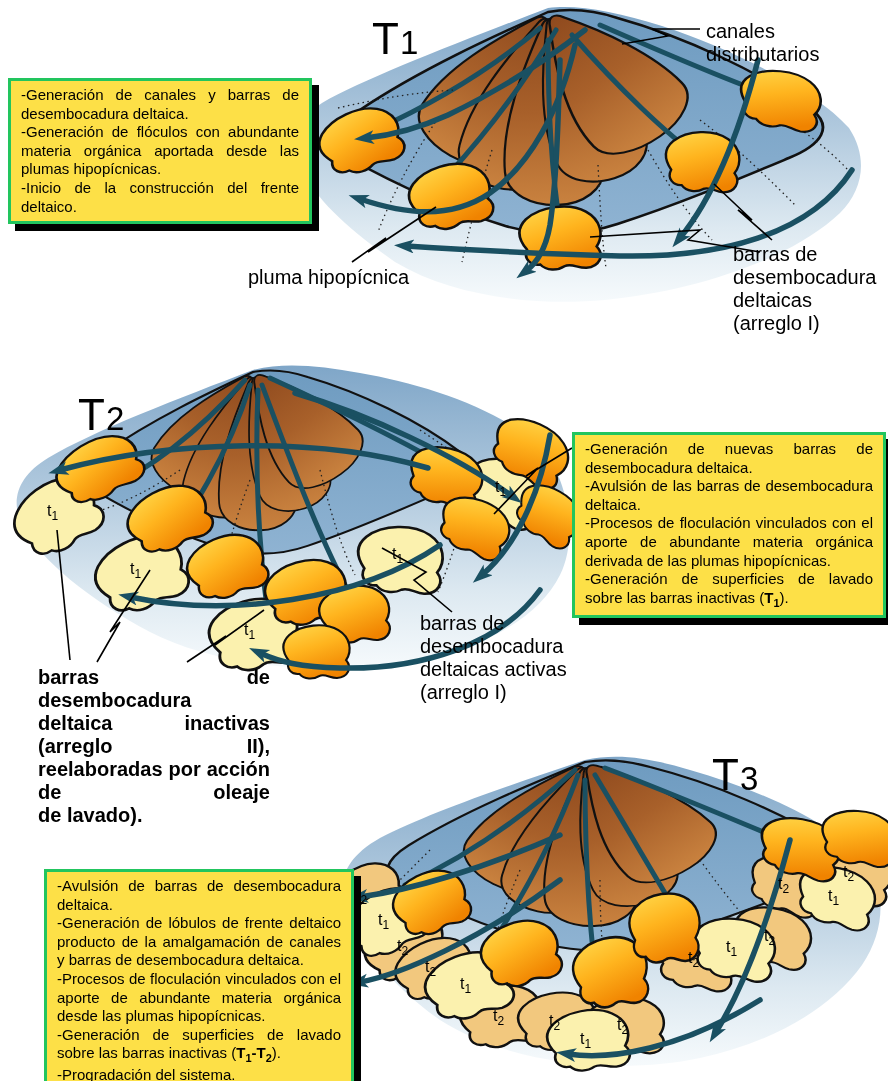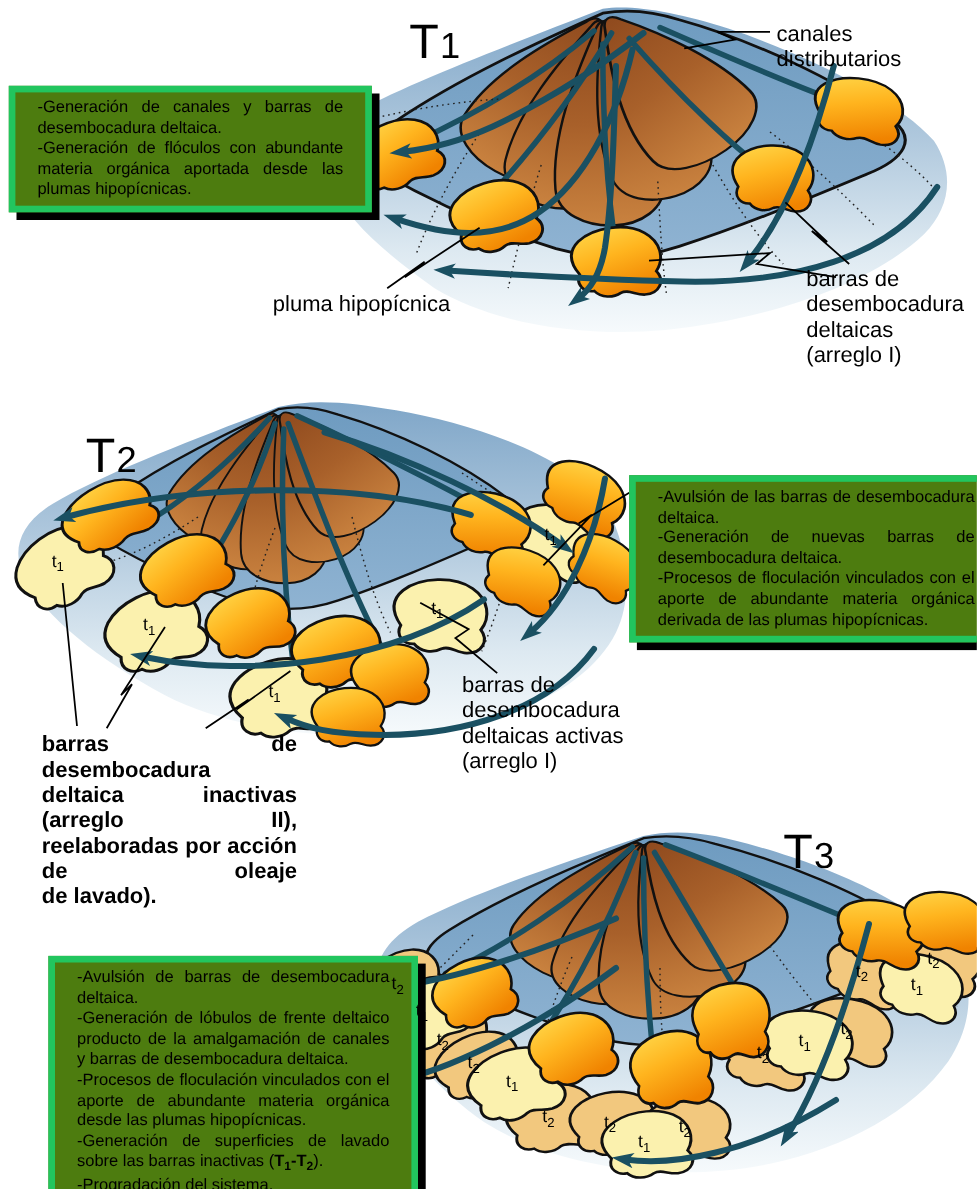--- a/index.html
+++ b/index.html
@@ -6,23 +6,23 @@
   body{
     width:888px;height:1081px;position:relative;overflow:hidden;
     background:#ffffff;
     font-family:"Liberation Sans", sans-serif;
     color:#000;
   }
   #art{position:absolute;left:0;top:0;z-index:1;}
   
   .notebox{
     position:absolute;z-index:3;
-    background:#4d7c0f;border:6px solid #22c55e;
+    background:#fde047;border:3px solid #22c55e;
     box-shadow:7px 7px 0 #000;
-    padding:5px 20px;
+    padding:5px 10px;
     font-size:15px;line-height:1.24;
   }
   .notebox .bullet{text-align:justify;}
   .notebox sub{font-size:11px;}
   .bseg{font-weight:bold;}
   
   .stage-title{
     position:absolute;z-index:3;font-size:44px;color:#000;
     letter-spacing:1px;
   }
@@ -248,25 +248,27 @@
 <div class="stage-title" style="left:78px;top:390px;">
   <span>T</span><span class="tsub">2</span>
 </div>
 <div class="stage-title" style="left:712px;top:750px;">
   <span>T</span><span class="tsub">3</span>
 </div>
 
 <div class="notebox" style="left:8px;top:78px;width:278px;">
     <div class="bullet"><span>-Generación de canales y barras de desembocadura deltaica.</span></div>
     <div class="bullet"><span>-Generación de flóculos con abundante materia orgánica aportada desde las plumas hipopícnicas.</span></div>
+    <div class="bullet"><span>-Inicio de la construcción del frente deltaico.</span></div>
   </div>
 <div class="notebox" style="left:572px;top:432px;width:288px;">
+    <div class="bullet"><span>-Generación de nuevas barras de desembocadura deltaica.</span></div>
     <div class="bullet"><span>-Avulsión de las barras de desembocadura deltaica.</span></div>
-    <div class="bullet"><span>-Generación de nuevas barras de desembocadura deltaica.</span></div>
     <div class="bullet"><span>-Procesos de floculación vinculados con el aporte de abundante materia orgánica derivada de las plumas hipopícnicas.</span></div>
+    <div class="bullet"><span>-Generación de superficies de lavado sobre las barras inactivas (</span><span class="bseg">T</span><sub class="bseg">1</sub><span>).</span></div>
   </div>
 <div class="notebox" style="left:44px;top:845px;width:284px;margin-top:24px;">
     <div class="bullet"><span>-Avulsión de barras de desembocadura deltaica.</span></div>
     <div class="bullet"><span>-Generación de lóbulos de frente deltaico producto de la amalgamación de canales y barras de desembocadura deltaica.</span></div>
     <div class="bullet"><span>-Procesos de floculación vinculados con el aporte de abundante materia orgánica desde las plumas hipopícnicas.</span></div>
     <div class="bullet"><span>-Generación de superficies de lavado sobre las barras inactivas (</span><span class="bseg">T</span><sub class="bseg">1</sub><span class="bseg">-</span><span class="bseg">T</span><sub class="bseg">2</sub><span>).</span></div>
     <div class="bullet"><span>-Progradación del sistema.</span></div>
   </div>
 
 <div class="anno" style="left:706px;top:20px;">canales distributarios</div>

